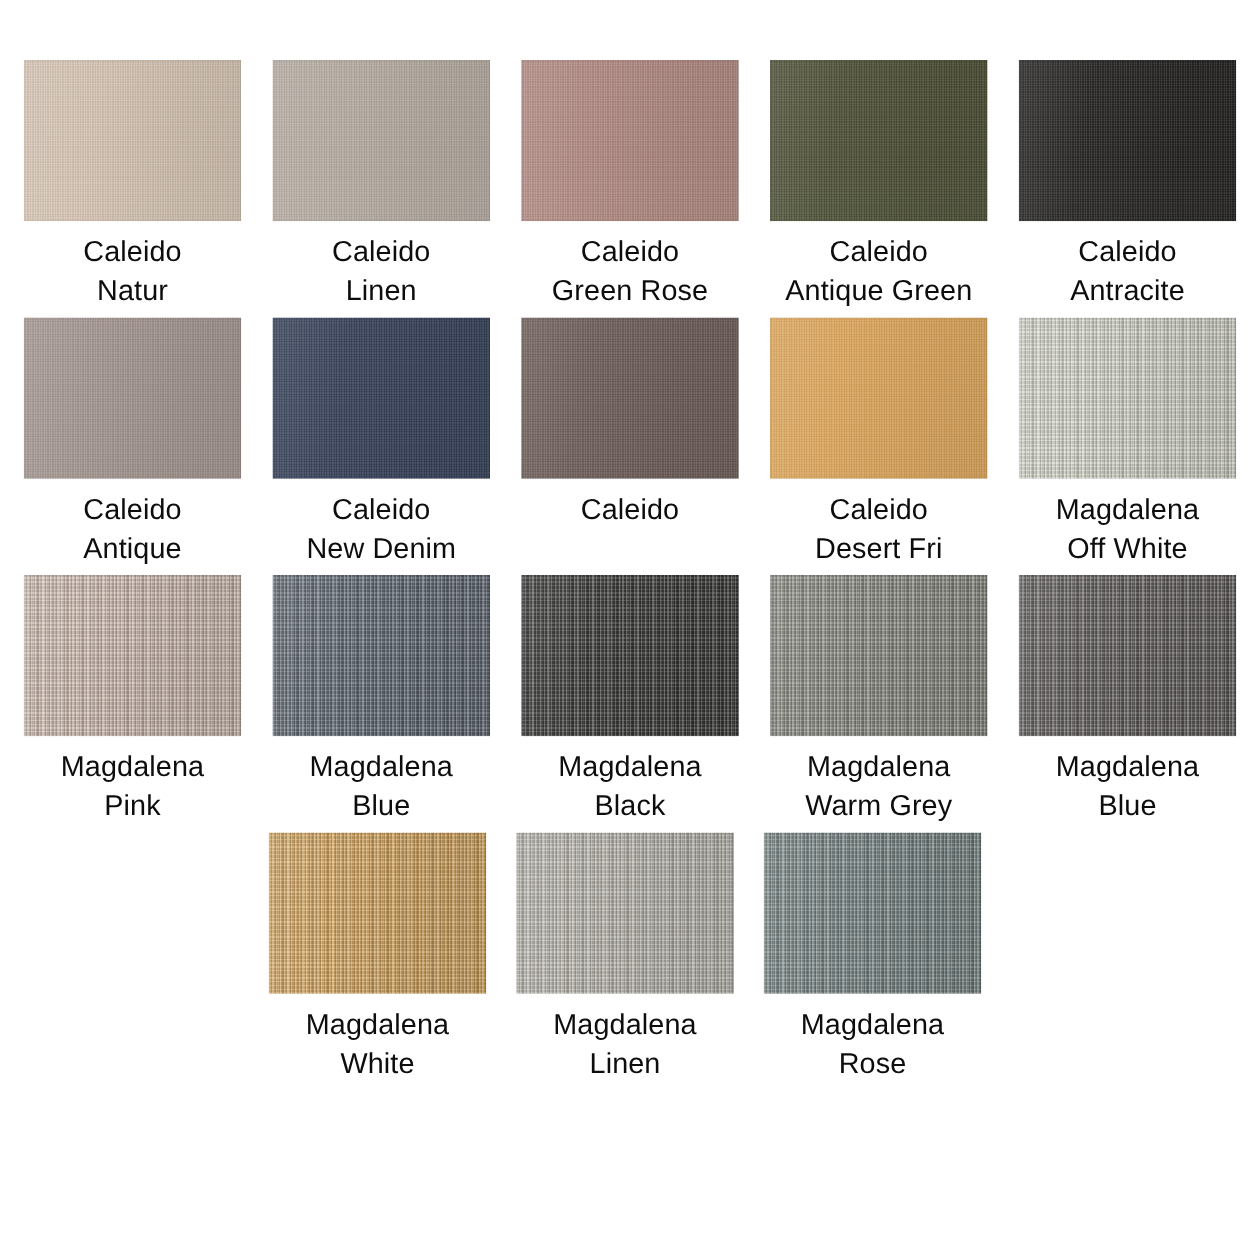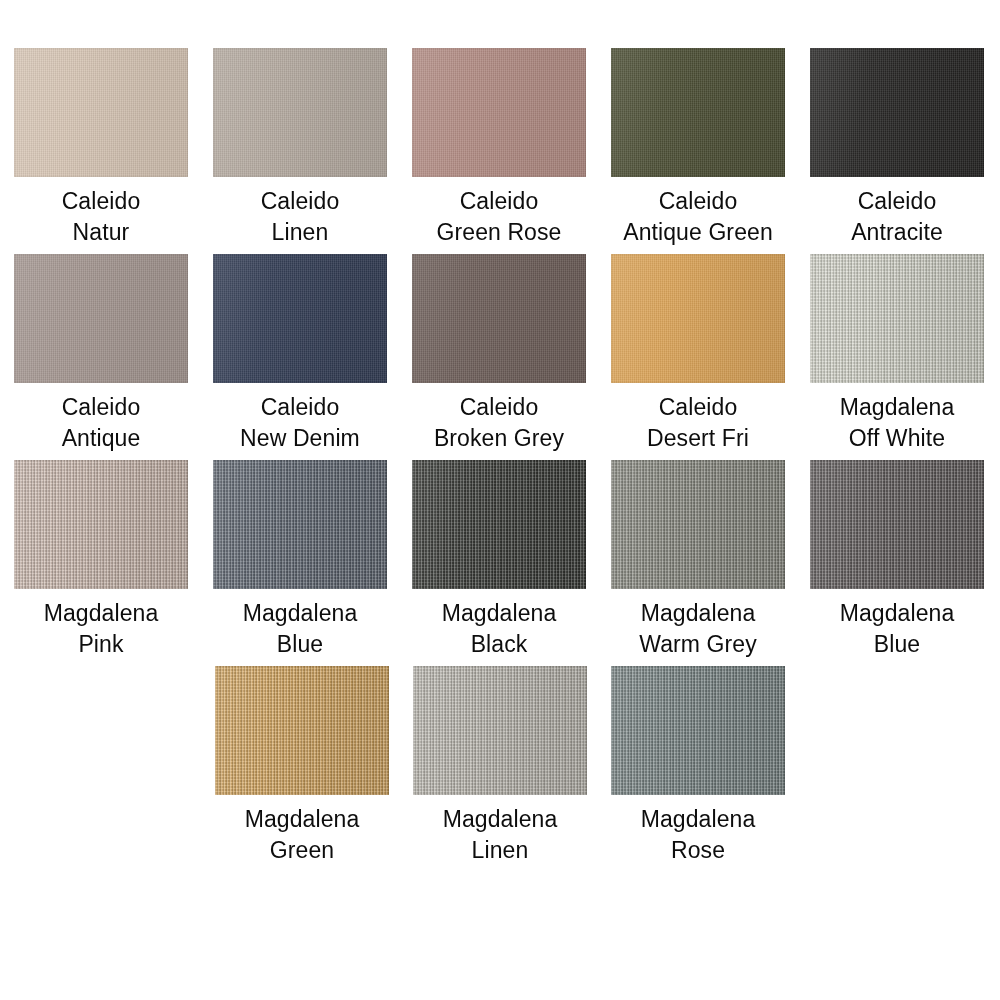--- a/index.html
+++ b/index.html
@@ -28,21 +28,21 @@
     position: absolute;
     left: 0;
     top: 0;
     width: 1000px;
     padding-top: 48px;
     box-sizing: border-box;
   }
 
   .row {
     display: flex;
-    justify-content: flex-end;
+    justify-content: center;
     align-items: flex-start;
     width: 1000px;
     box-sizing: border-box;
     padding-left: 24px;
     padding-right: 16px;
     margin-bottom: 6px;
   }
   .row.centered {
     justify-content: center;
     padding-left: 0;
@@ -239,21 +239,20 @@
         </div>
         <div class="cell">
           <div class="swatch">
             <div class="fill" style="background: rgb(108, 93, 88);"></div>
             <div class="weave"></div>
             <div class="sheen"></div>
             <div class="edge"></div>
           </div>
           <div class="label">
             <span class="ln">Caleido</span>
-            <span class="ln">Broken Grey</span>
           </div>
         </div>
         <div class="cell">
           <div class="swatch">
             <div class="fill" style="background: rgb(217, 162, 87);"></div>
             <div class="weave"></div>
             <div class="sheen"></div>
             <div class="edge"></div>
           </div>
           <div class="label">
@@ -339,21 +338,21 @@
       <div class="row centered">
         <div class="cell">
           <div class="swatch coarse">
             <div class="fill" style="background: rgb(215, 169, 99);"></div>
             <div class="weave"></div>
             <div class="sheen"></div>
             <div class="edge"></div>
           </div>
           <div class="label">
             <span class="ln">Magdalena</span>
-            <span class="ln">Green</span>
+            <span class="ln">White</span>
           </div>
         </div>
         <div class="cell">
           <div class="swatch coarse">
             <div class="fill" style="background: rgb(189, 186, 178);"></div>
             <div class="weave"></div>
             <div class="sheen"></div>
             <div class="edge"></div>
           </div>
           <div class="label">

